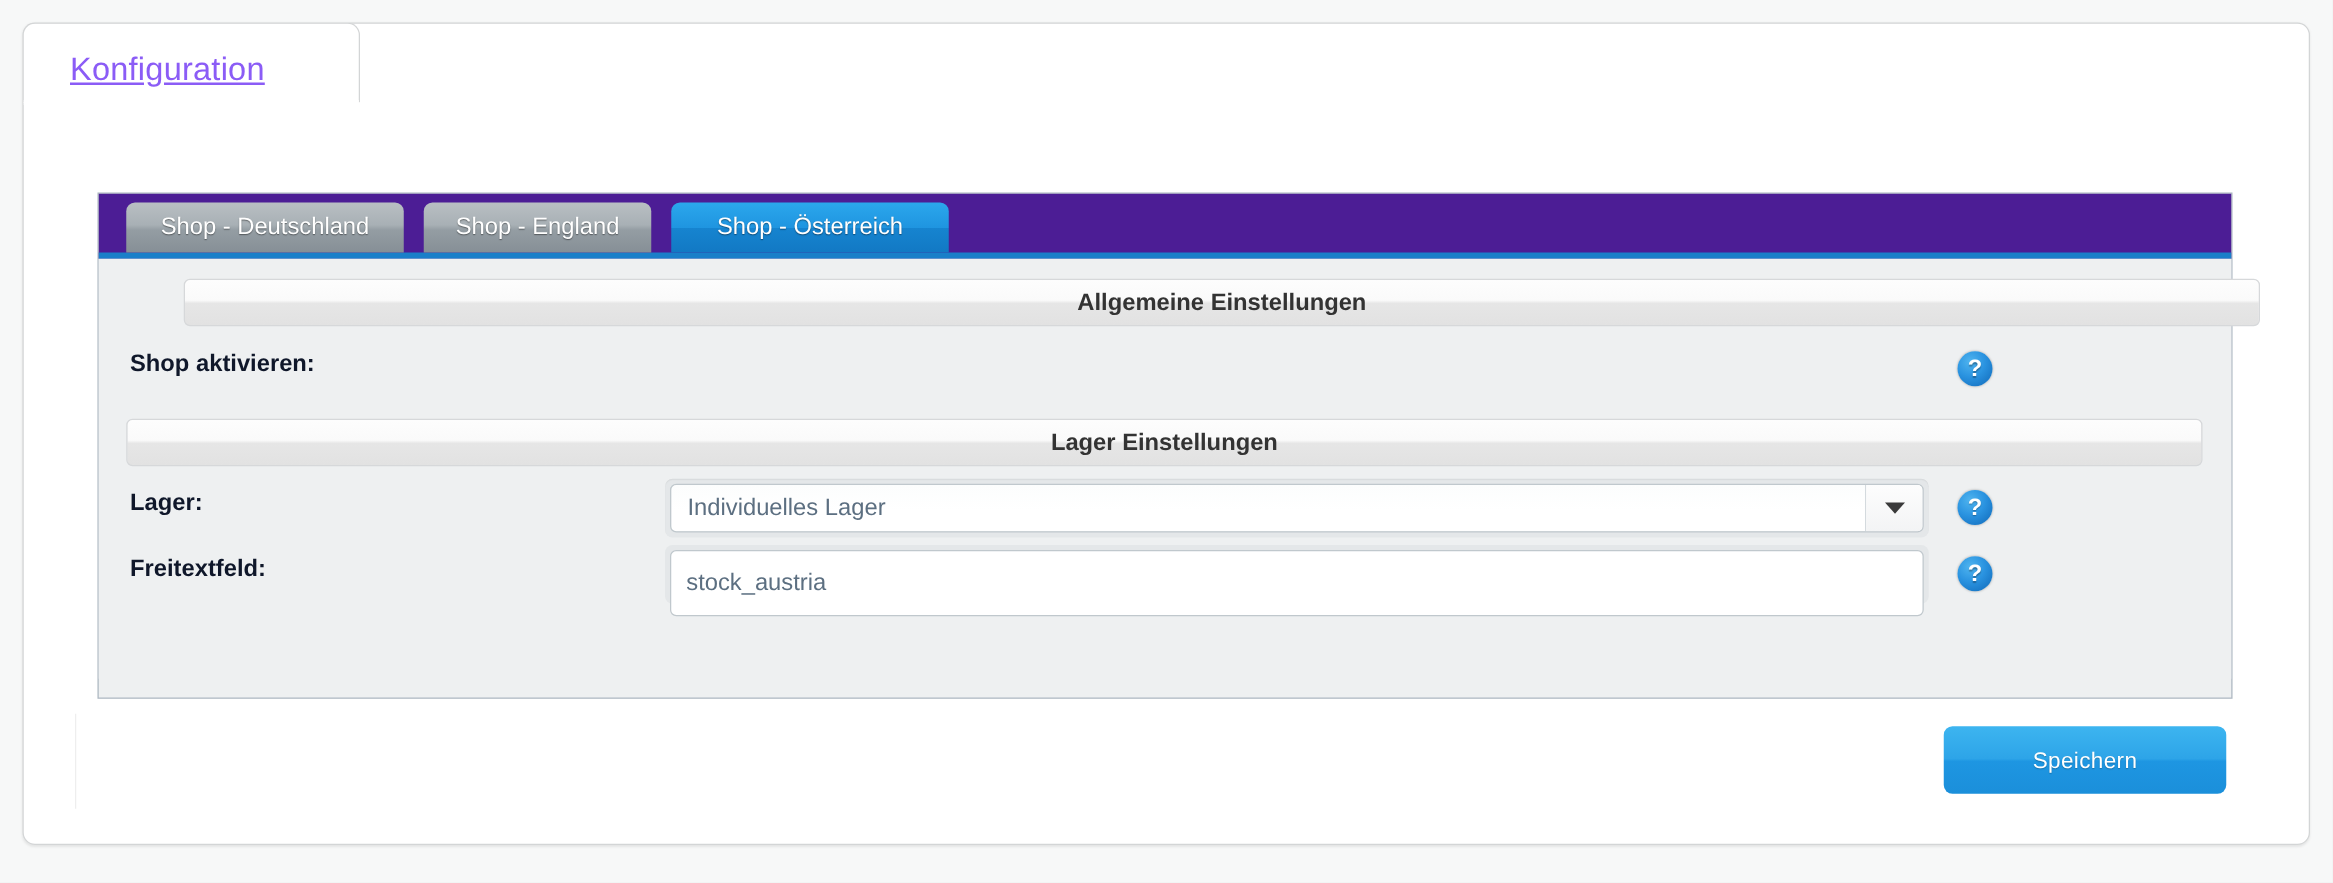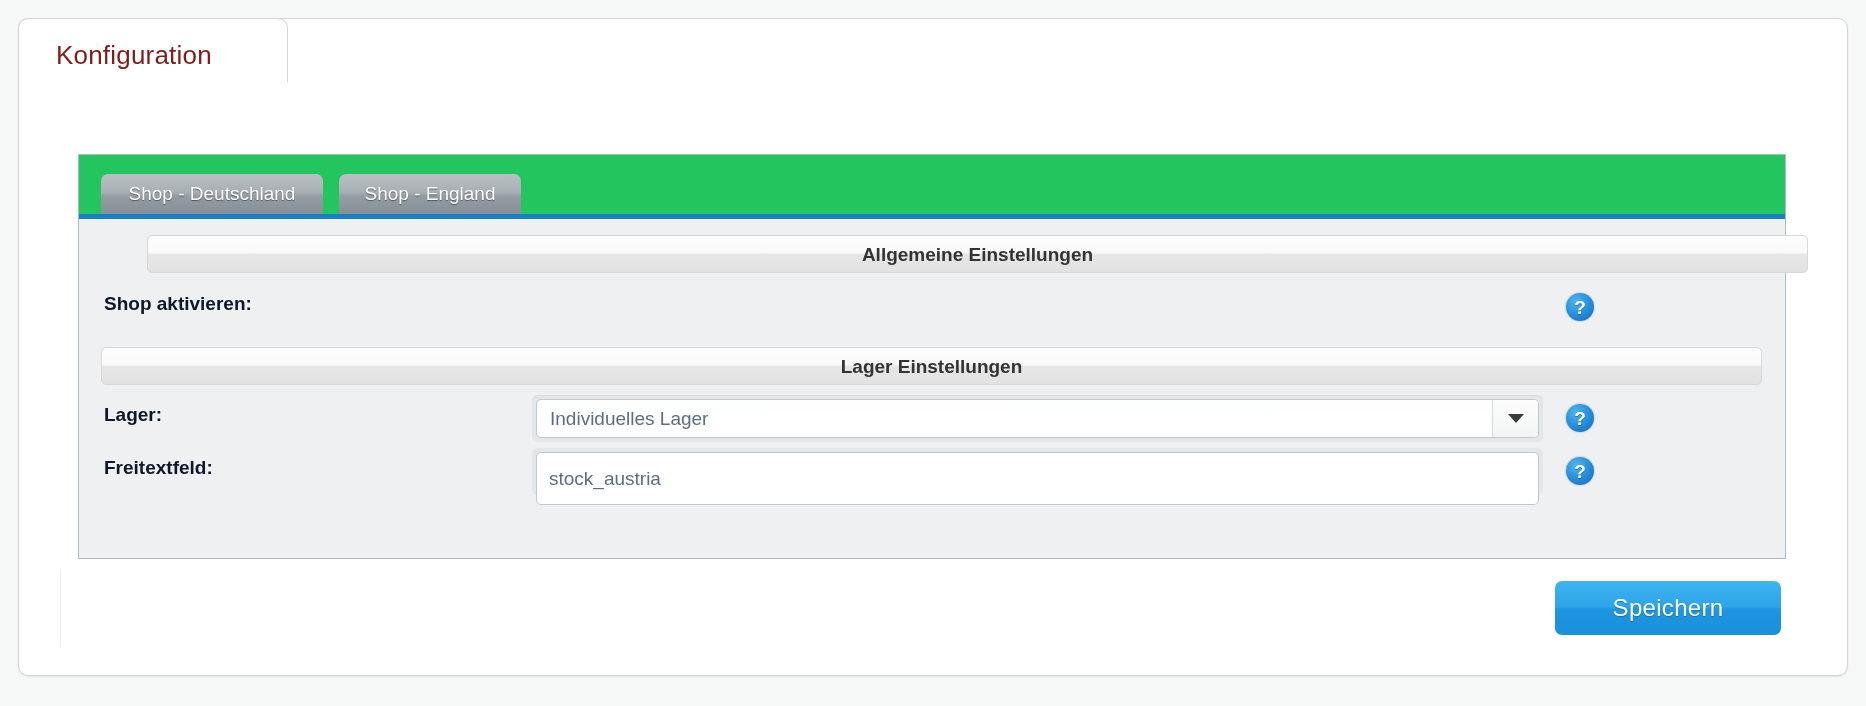--- a/index.html
+++ b/index.html
@@ -47,24 +47,25 @@
     border-bottom: none;
     border-radius: 10px 10px 0 0;
     box-sizing: border-box;
     z-index: 5;
   }
   .folder-tab-label {
     position: absolute;
     left: 37px;
     top: 21px;
     font-size: 26px;
-    color: #7f1d1d;
+    color: #8b5cf6;
     font-family: "Liberation Sans", sans-serif;
     letter-spacing: 0.2px;
     white-space: nowrap;
+    text-decoration: underline;
   }
   
   .folder-tab-mask {
     position: absolute;
     left: 19px;
     top: 80px;
     width: 268px;
     height: 4px;
     background: #ffffff;
     z-index: 6;
@@ -78,22 +79,22 @@
     width: 1708px;
     height: 405px;
     border: 1px solid #aeb9c2;
     box-sizing: border-box;
     background: #eef0f1;
   }
 
   
   .tabstrip {
     position: relative;
-    height: 64px;
-    background: #22c55e;
+    height: 52px;
+    background: #4c1d95;
     border-bottom: 5px solid #1a7fc9;
     box-sizing: border-box;
   }
   .tab {
     position: absolute;
     bottom: 0;
     height: 40px;
     border-radius: 7px 7px 0 0;
     color: #ffffff;
     font-size: 19px;
@@ -282,21 +283,21 @@
   .save-button {
     position: absolute;
     right: 8px;
     top: 10px;
     width: 226px;
     height: 54px;
     border: none;
     border-radius: 7px;
     background: linear-gradient(to bottom, #3db5f0 0%, #2da4e8 48%, #1e96e2 52%, #1b8fda 100%);
     color: #ffffff;
-    font-size: 24px;
+    font-size: 18px;
     letter-spacing: 0.3px;
     cursor: pointer;
     text-shadow: 0 1px 1px rgba(0,0,0,0.25);
     font-family: "Liberation Sans", sans-serif;
   }
 </style>
 </head>
 <body>
 
 <div class="page">
@@ -306,20 +307,21 @@
   <div class="folder-tab">
     <div class="folder-tab-label">Konfiguration</div>
   </div>
   <div class="folder-tab-mask"></div>
 
   <div class="panel">
 
     <div class="tabstrip">
       <div class="tab inactive tab-1">Shop - Deutschland</div>
       <div class="tab inactive tab-2">Shop - England</div>
+      <div class="tab active tab-3">Shop - Österreich</div>
     </div>
 
     <div class="panel-body">
 
       <div class="section-header sh-1">Allgemeine Einstellungen</div>
 
       <div class="row row-1">
         <div class="row-label">Shop aktivieren:</div>
         <div class="help-icon">?</div>
       </div>

